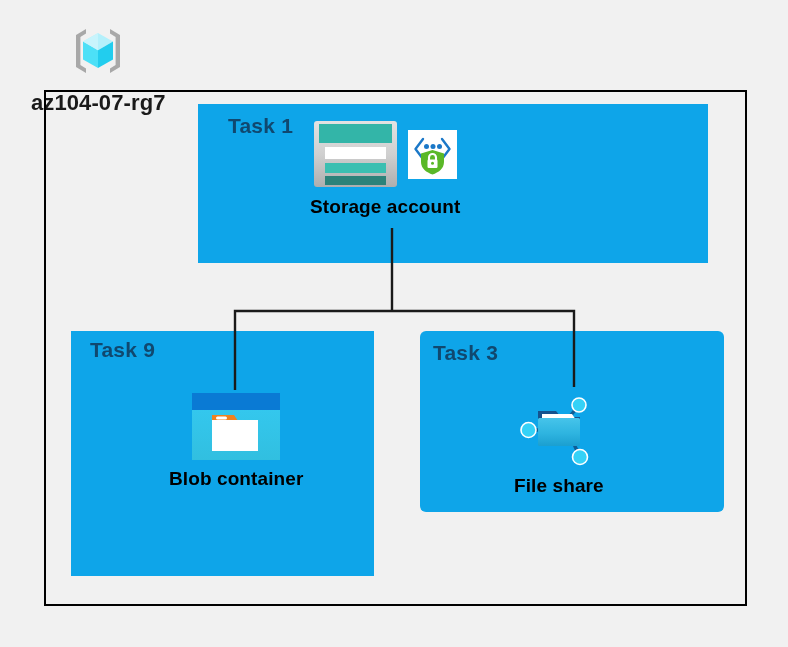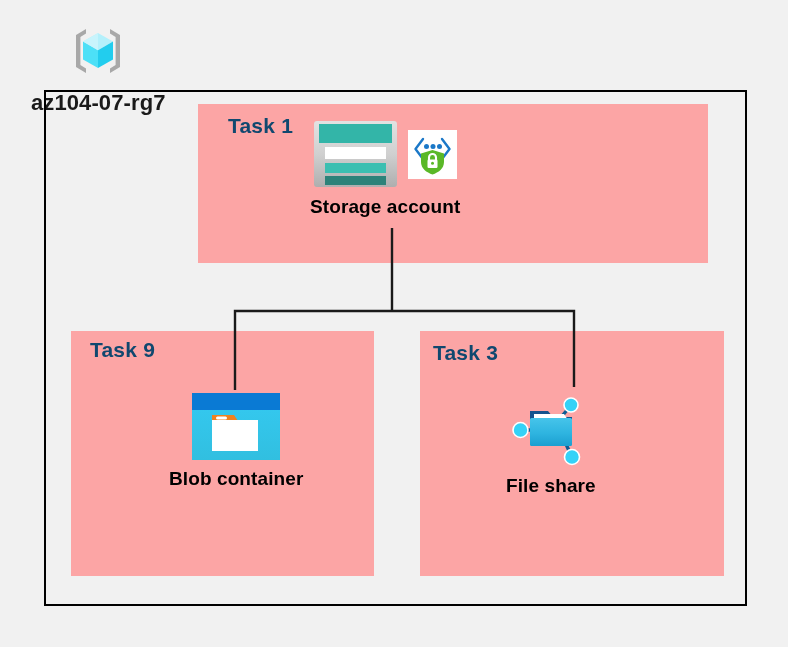--- a/index.html
+++ b/index.html
@@ -43,26 +43,26 @@
     width: 703px;
     height: 516px;
     border: 2.5px solid #000000;
     box-sizing: border-box;
     background: transparent;
   }
 
   
   .task-panel {
     position: absolute;
-    background: #fca5a5;
+    background: #0ea5e9;
     box-sizing: border-box;
   }
   #panel-task1 { left: 198px; top: 104px;  width: 510px; height: 159px; }
   #panel-task5 { left:  71px; top: 331px;  width: 303px; height: 245px; }
-  #panel-task3 { left: 420px; top: 331px;  width: 304px; height: 245px; }
+  #panel-task3 { left: 420px; top: 331px;  width: 304px; height: 181px; border-radius: 6px; }
 
   .task-label {
     position: absolute;
     font-size: 21px;
     font-weight: bold;
     color: #10486f;
     white-space: nowrap;
     letter-spacing: 0.2px;
   }
   #panel-task1 .task-label { left: 30px; top: 10px; }
@@ -86,21 +86,21 @@
     margin-top: 8px;
     font-size: 19px;
     font-weight: bold;
     color: #000000;
     white-space: nowrap;
     letter-spacing: 0.1px;
   }
 
   #node-storage   { left: 112px; top: 16px; }
   #node-blob      { left: 62px;  top: 62px; margin-left: 36px; }
-  #node-fileshare { left: 86px;  top: 58px; }
+  #node-fileshare { left: 94px;  top: 58px; }
 
   .icon-svg { display: block; }
 
   
   #connectors {
     position: absolute;
     left: 0; top: 0;
     width: 788px; height: 647px;
     pointer-events: none;
   }

